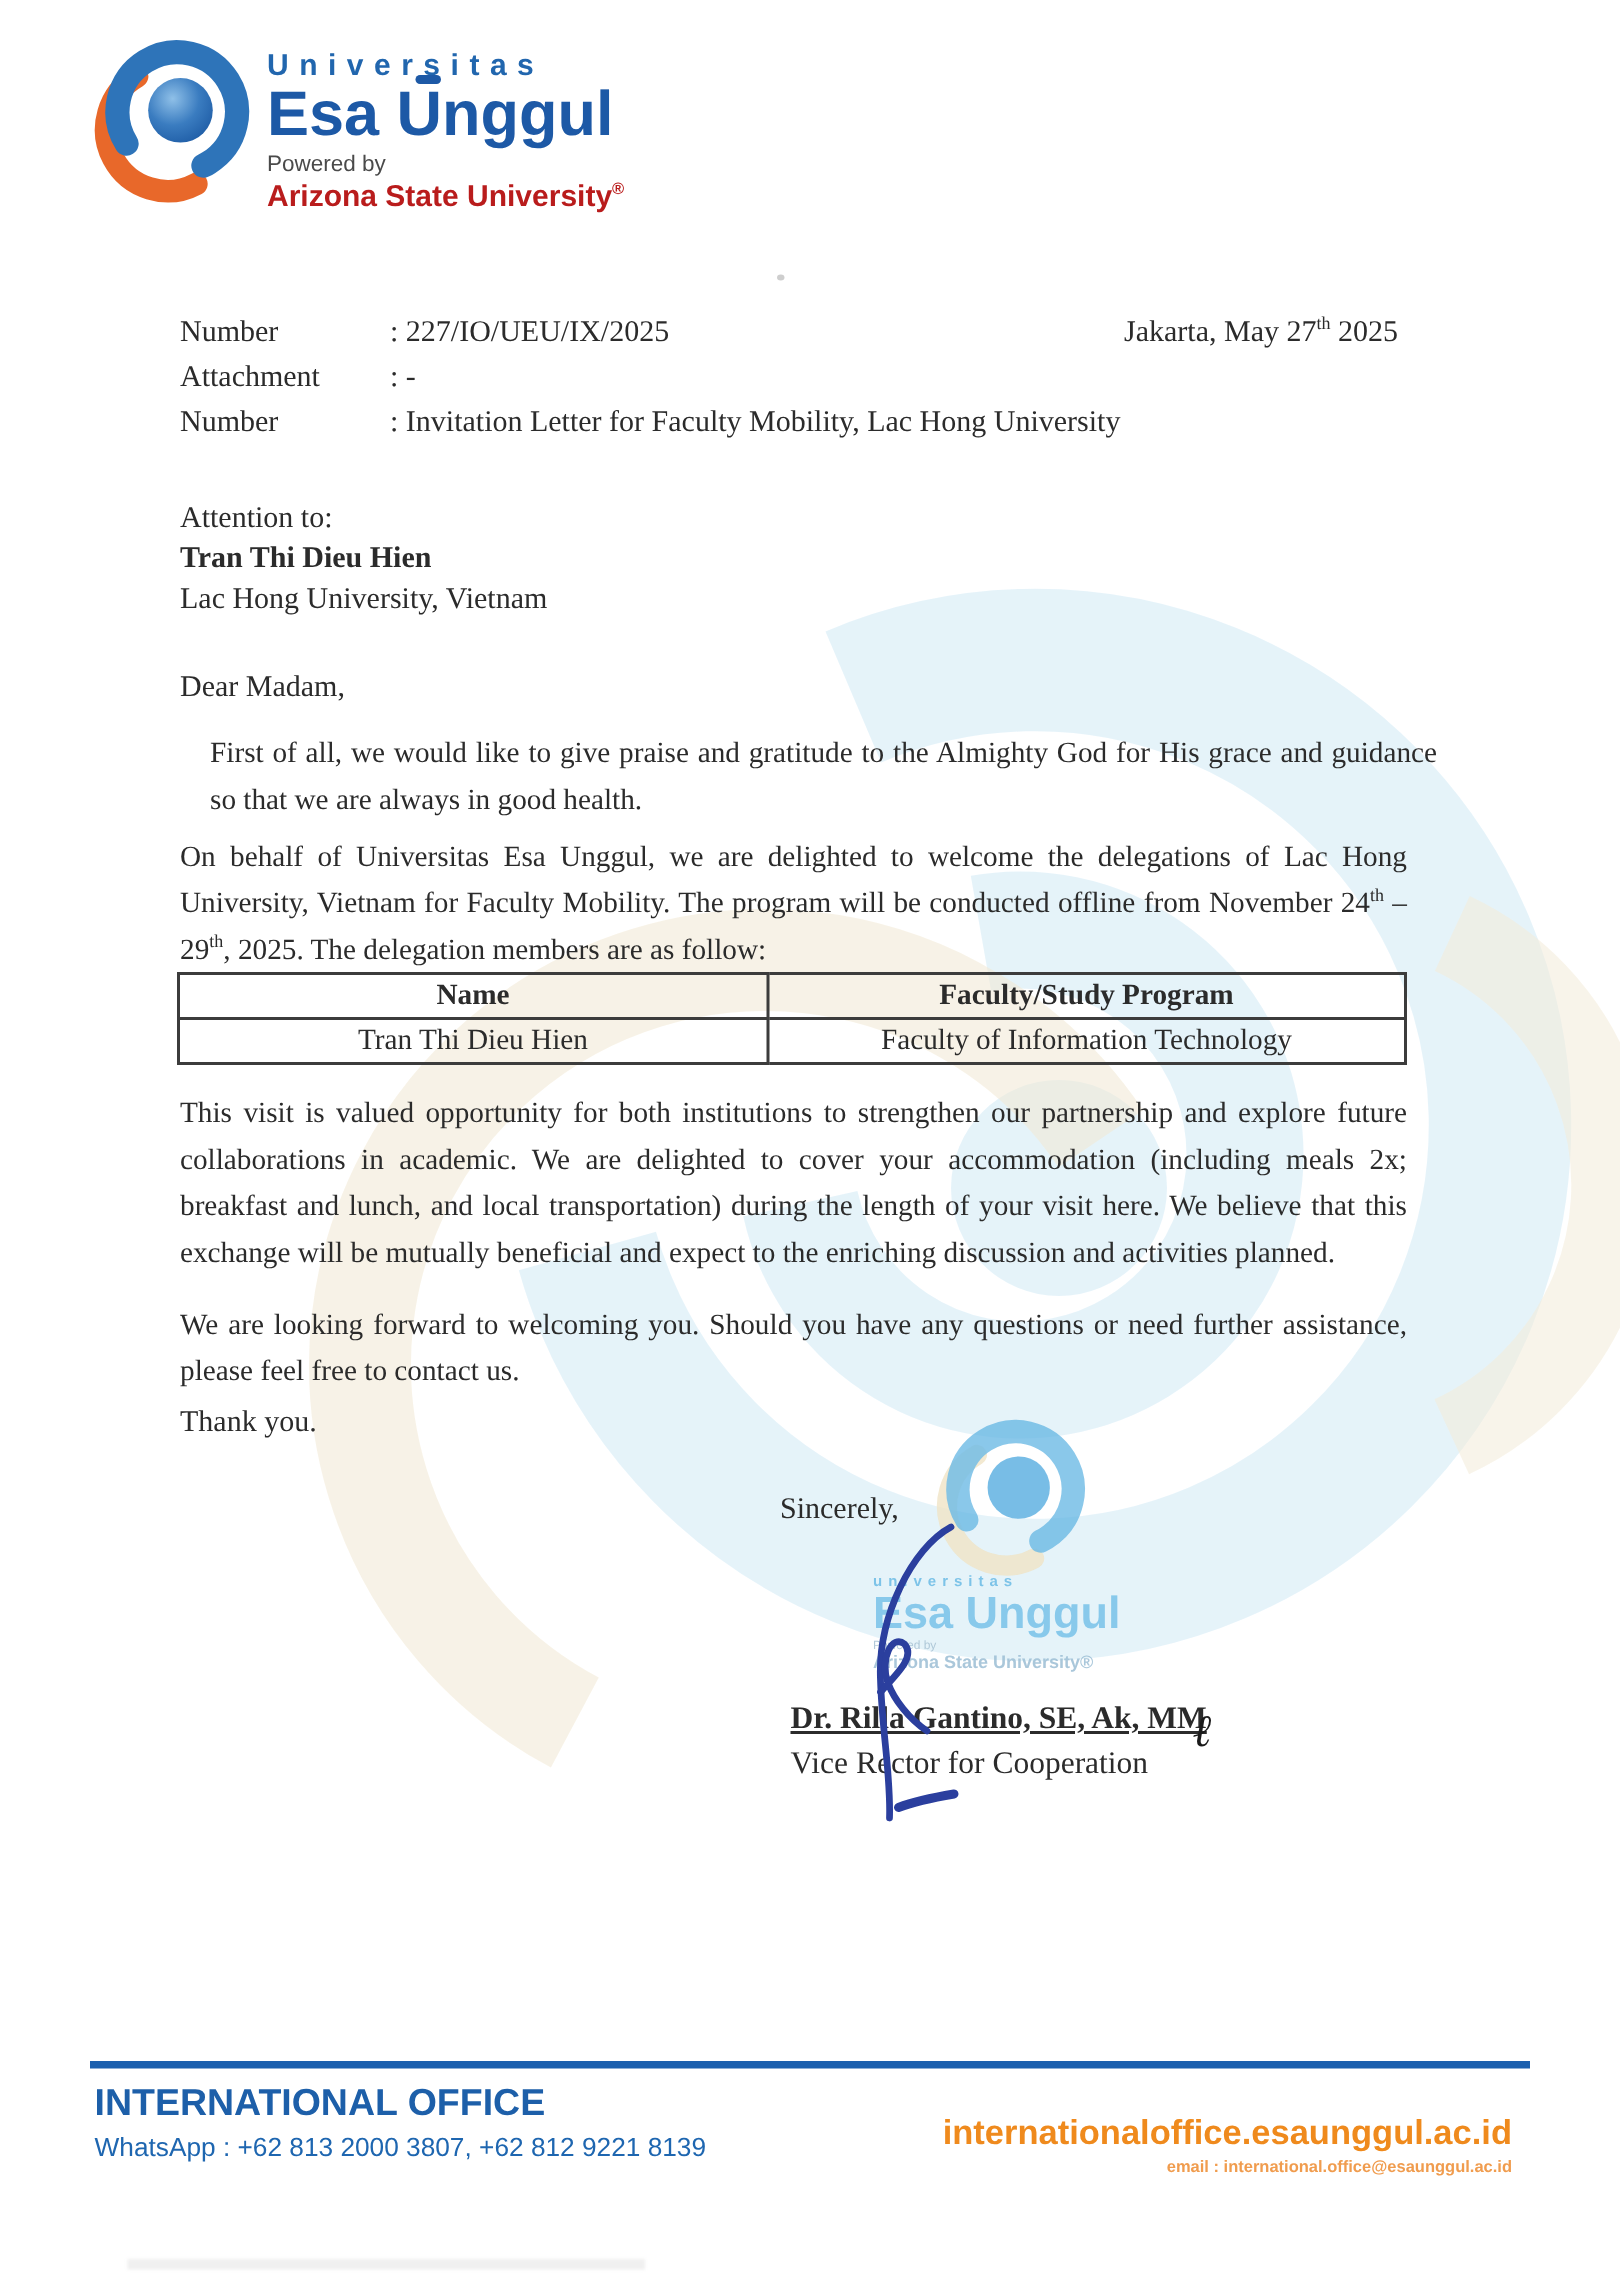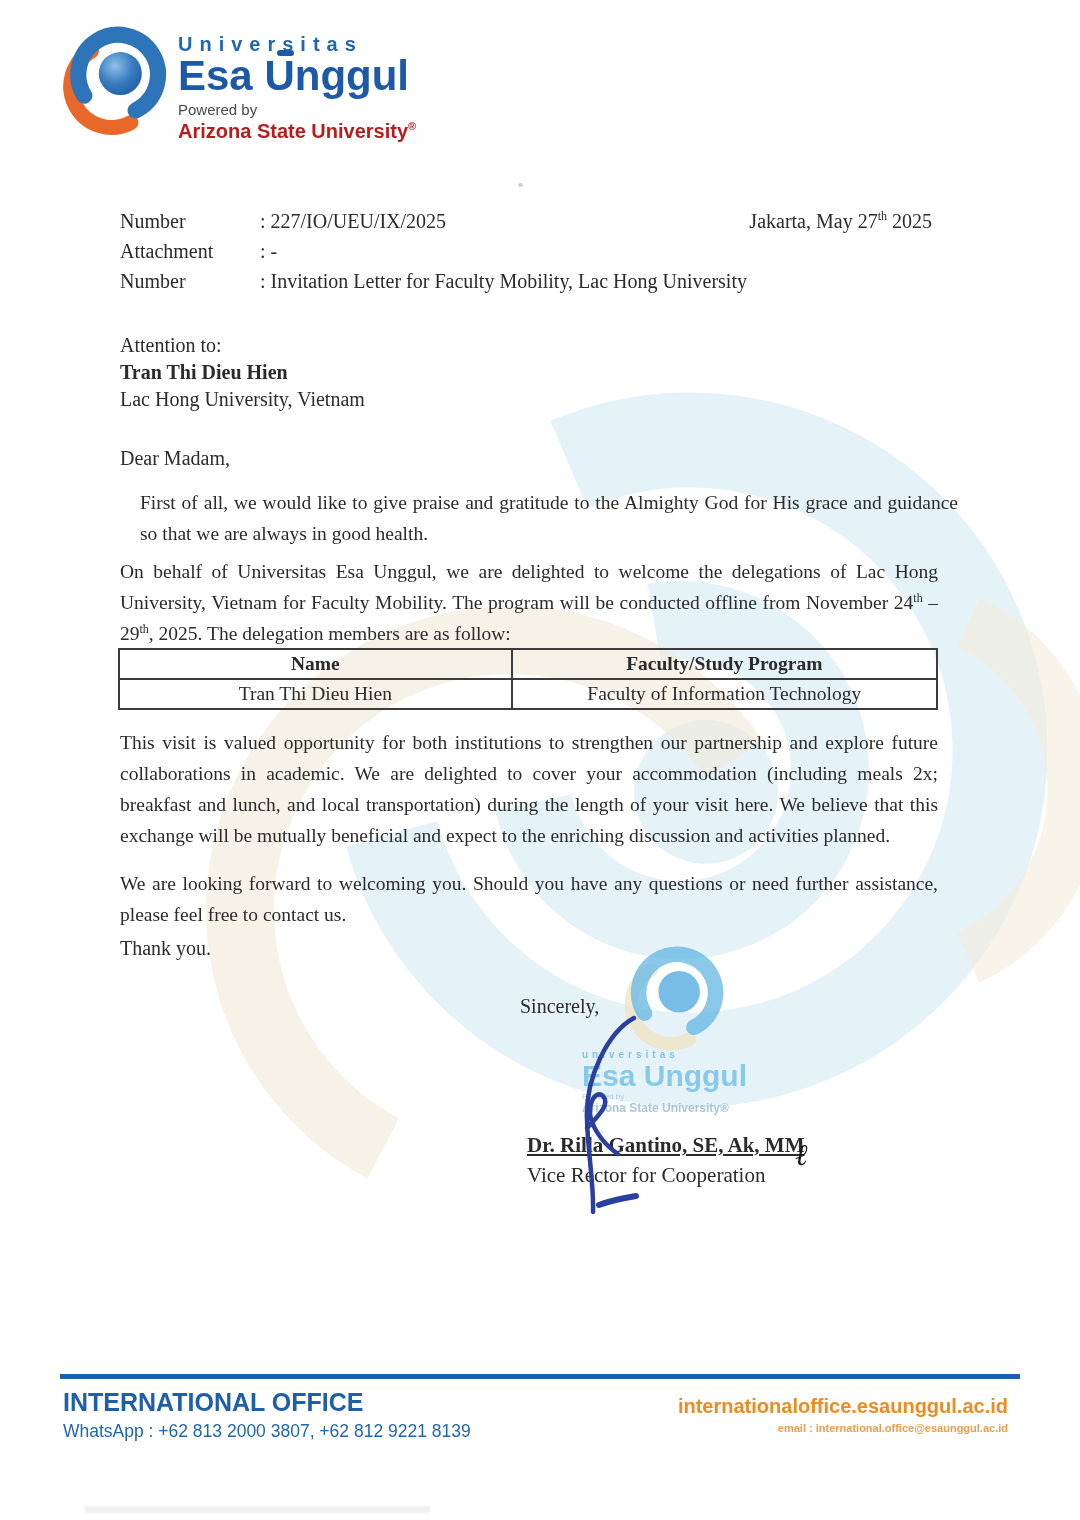--- a/index.html
+++ b/index.html
@@ -68,21 +68,21 @@
   .signer-name { font-weight: bold; text-decoration: underline; }
   .flourish { left: 795px; top: 1138px; z-index: 2; font-size: 30px; font-style: italic; color: #1a1a1a; }
 
   
   .footer-rule { left: 60px; top: 1374px; width: 960px; height: 5px; background: #1b5fae; z-index: 2; }
   .footer-left { left: 63px; top: 1387px; z-index: 2; font-family: "Liberation Sans", sans-serif; color: #1e66b0; }
   .footer-office { color: #1d5fa9; font-weight: bold; font-size: 25px; line-height: 1.25; }
   .footer-address { font-size: 17.5px; line-height: 1.55; }
   .footer-whatsapp { font-size: 17.5px; line-height: 1.55; }
   .footer-right { right: 72px; top: 1392px; z-index: 2; text-align: right; font-family: "Liberation Sans", sans-serif; }
-  .footer-site { color: #ef8a1d; font-weight: bold; font-size: 20px; line-height: 1.4; }
+  .footer-site { color: #ef8a1d; font-weight: bold; font-size: 23px; line-height: 1.4; margin-top: 13px; }
   .footer-email { color: #f09c4e; font-size: 11px; line-height: 1.5; font-weight: bold; }
 
   
   .scan-strip { left: 85px; top: 1506px; width: 345px; height: 7px; background: rgba(110,110,110,0.10); filter: blur(1px); z-index: 2; }
   .scan-dot { left: 518px; top: 183px; width: 5px; height: 4px; background: rgba(60,60,60,0.25); border-radius: 50%; filter: blur(0.5px); z-index: 2; }
 </style>
 </head>
 <body>
 
 <svg class="abs watermark" width="1080" height="1520" viewBox="0 0 1080 1520" aria-hidden="true">

